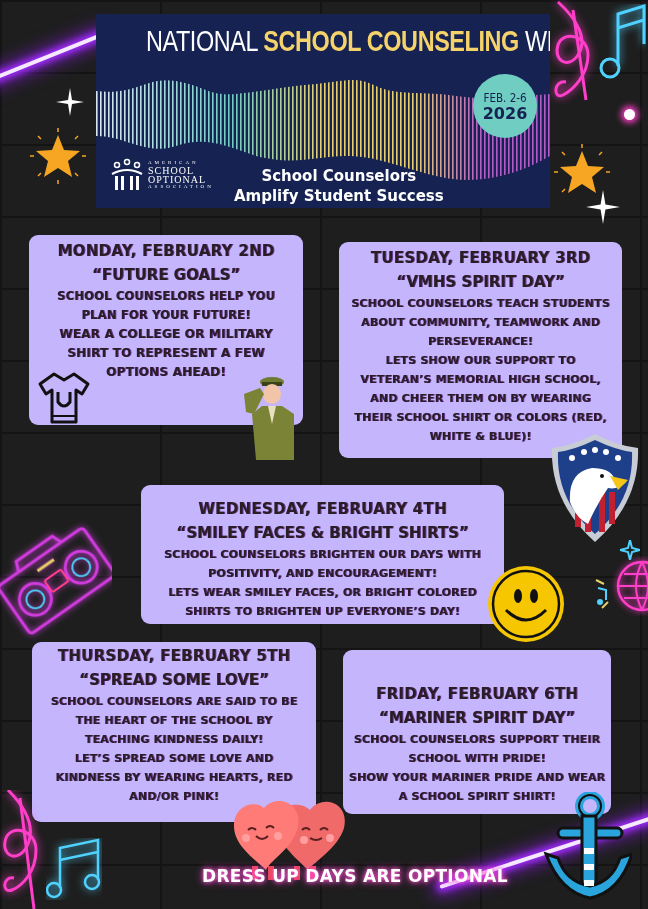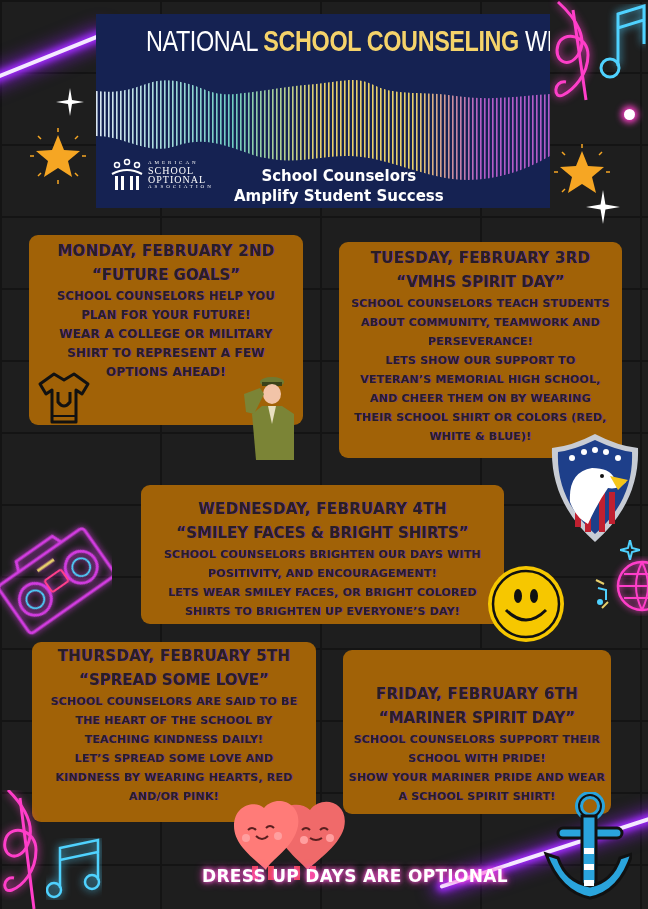--- a/index.html
+++ b/index.html
@@ -27,21 +27,21 @@
     display:flex; flex-direction:column; align-items:center; justify-content:center; color:#152252; line-height:1; }
   .date-badge .d1 { font-size:13px; transform:scaleX(.8); }
   .date-badge .d2 { font-size:16px; font-weight:bold; margin-top:2px; }
   .asca-logo { position:absolute; left:14px; top:144px; display:flex; align-items:center; gap:4px; color:#fff; }
   .asca-words { font-family:"Liberation Serif",serif; line-height:0.95; }
   .asca-words .s { font-size:5px; letter-spacing:3px; }
   .asca-words .b { font-size:10px; letter-spacing:1px; }
   .tagline { position:absolute; left:138px; top:152px; color:#fff; font-weight:bold; font-size:15px; line-height:20px;text-align:center; }
 
   
-  .card { position:absolute; background:#a16207; border-radius:9px; text-align:center; color:#2a1d24;
+  .card { position:absolute; background:#c4b5fd; border-radius:9px; text-align:center; color:#2a1d24;
     font-family:"DejaVu Sans", sans-serif; font-weight:bold; text-transform:uppercase; box-sizing:border-box; }
   .card .day { font-size:15px; line-height:24px; text-shadow:1px 0 0 #6a3b9a; letter-spacing:0.3px; }
   .card .theme { font-size:15px; line-height:24px; text-shadow:1px 0 0 #6a3b9a; }
   .card .body { font-size:11px; line-height:19px; text-shadow:1px 0 0 #6a3b9a; letter-spacing:0.2px; }
 
   .footer-text { position:absolute; left:166px; top:866px; font-family:"DejaVu Sans",sans-serif; font-weight:bold; font-size:17px; color:#fff;
     text-shadow:0 0 4px #ff5ed9, 0 0 8px #ff3ec9; letter-spacing:0.3px;padding-left:36px; }
 </style>
 </head>
 <body>
@@ -106,20 +106,24 @@
         <stop offset="0.7" stop-color="#e8cf6a"></stop>
         <stop offset="0.85" stop-color="#b35cc8"></stop>
         <stop offset="1" stop-color="#b35cc8"></stop>
       </linearGradient>
       <mask id="m">
           <rect width="454" height="110" fill="url(#bars)"></rect>
         </mask>
     </defs>
     <path mask="url(#m)" fill="url(#wg)" d="M0 15 C40 20 50 0 80 5 C110 10 110 20 140 18 C170 15 190 10 220 8 C250 5 260 0 280 10 C300 20 330 15 360 20 C400 25 420 20 454 18 L454 80 C420 100 380 110 340 100 C300 90 280 80 250 80 C220 80 200 90 160 80 C130 70 110 60 80 70 C50 80 30 60 0 60 Z"></path>
   </svg>
+  <div class="date-badge">
+    <span class="d1">FEB. 2-6</span>
+    <span class="d2">2026</span>
+  </div>
   <div class="asca-logo">
     <svg width="34" height="34" viewBox="0 0 34 34">
       <circle cx="7" cy="7" r="2.5" fill="none" stroke="#fff" stroke-width="1.5"></circle>
       <circle cx="17" cy="4" r="2.5" fill="none" stroke="#fff" stroke-width="1.5"></circle>
       <circle cx="27" cy="7" r="2.5" fill="none" stroke="#fff" stroke-width="1.5"></circle>
       <path d="M2 16 Q17 8 32 16" fill="none" stroke="#fff" stroke-width="2"></path>
       <g fill="#fff">
           <rect x="5" y="18" width="3" height="14"></rect>
           <rect x="11" y="18" width="3" height="14"></rect>
           <rect x="20" y="18" width="3" height="14"></rect>

